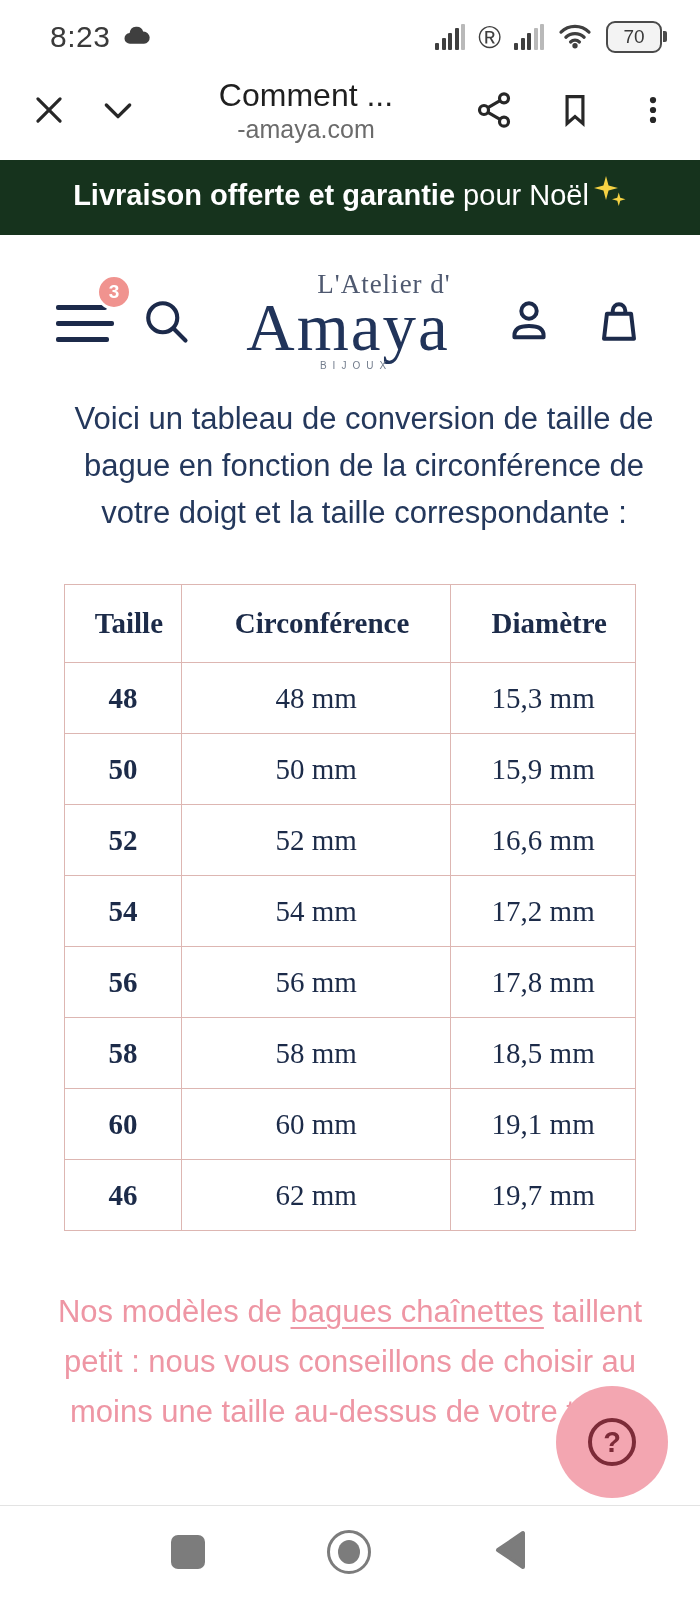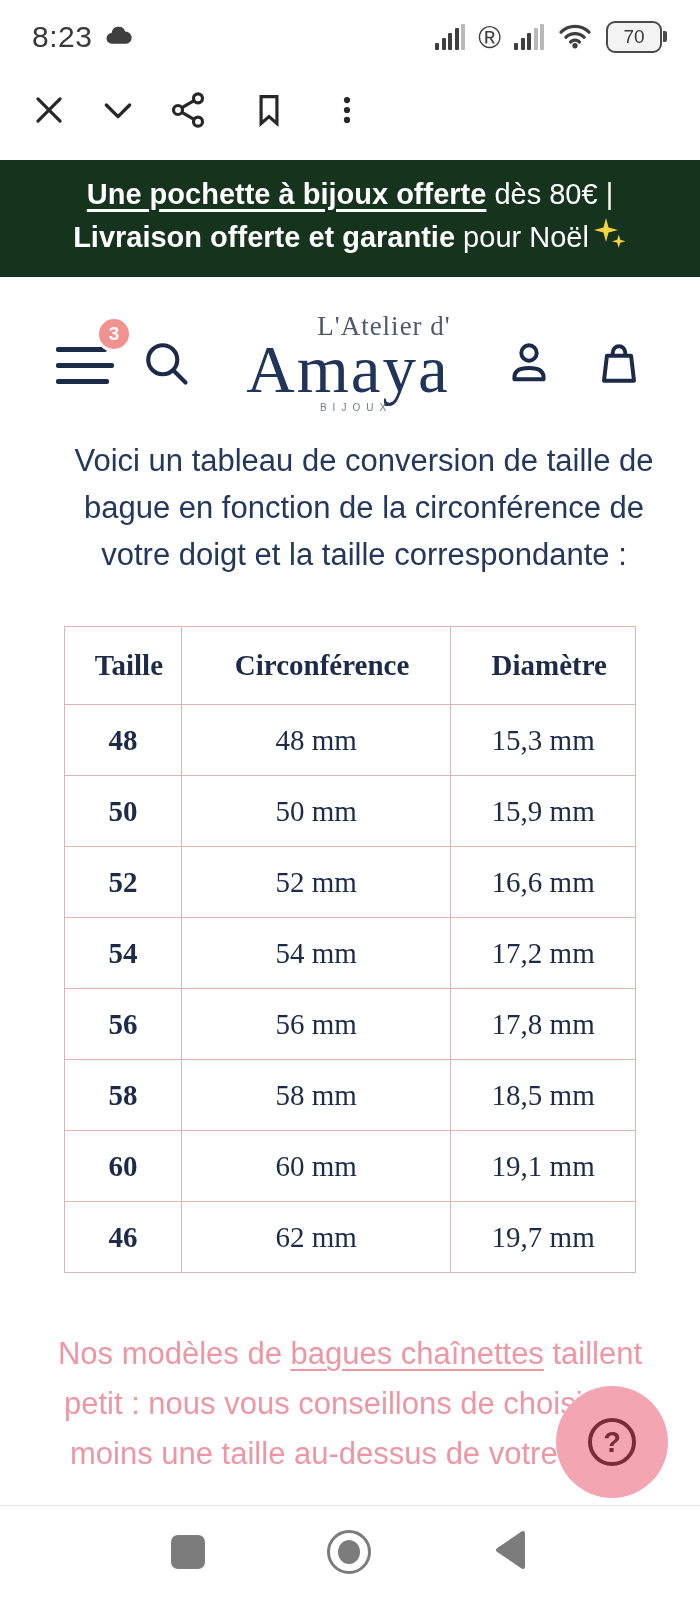--- a/index.html
+++ b/index.html
@@ -9,21 +9,21 @@
     background:#ffffff;
     font-family:"Liberation Sans", sans-serif;
     overflow:hidden;
     color:#22365b;
   }
 
   
   .status-bar {
     height:60px;
     display:flex; align-items:center;
-    padding:14px 38px 0 32px;
+    padding:14px 38px 0 50px;
   }
   .status-time { font-size:30px; font-weight:500; color:#3a3a3a; letter-spacing:.5px; }
   .status-left { display:flex; align-items:center; gap:12px; }
   .status-right { margin-left:auto; display:flex; align-items:center; gap:13px; }
   .sig { display:flex; align-items:flex-end; gap:2.5px; height:26px; }
   .sig i { display:block; width:4px; background:#3f3f3f; border-radius:1px; }
   .sig i.dim { background:#b9b9b9; }
   .roaming { font-size:31px; color:#3f3f3f; line-height:1; }
   .battery {
     position:relative;
@@ -221,20 +221,24 @@
           <line x1="5" y1="5" x2="19" y2="19"></line>
           <line x1="19" y1="5" x2="5" y2="19"></line>
         </g>
       </svg>
   </span>
   <span class="icon-btn">
     <svg width="40" height="40" viewBox="0 0 24 24">
         <polyline points="5,9 12,16 19,9" fill="none" stroke="#272727" stroke-width="2" stroke-linecap="round" stroke-linejoin="round"></polyline>
       </svg>
   </span>
+  <div class="page-title-block">
+    <div class="page-title">Comment ...</div>
+    <div class="page-url">-amaya.com</div>
+  </div>
   <div class="right-icons">
     <span class="icon-btn">
       <svg width="40" height="40" viewBox="0 0 24 24" fill="none" stroke="#272727" stroke-width="1.9">
         <circle cx="18" cy="5" r="2.7"></circle>
           <circle cx="6" cy="12" r="2.7"></circle>
           <circle cx="18" cy="19" r="2.7"></circle>
         <line x1="8.4" y1="10.6" x2="15.6" y2="6.4"></line>
           <line x1="8.4" y1="13.4" x2="15.6" y2="17.6"></line>
       </svg>
     </span>
@@ -250,23 +254,20 @@
             <circle cx="12" cy="12" r="2.2"></circle>
             <circle cx="12" cy="19" r="2.2"></circle>
           </g>
         </svg>
     </span>
   </div>
 </div>
 
 <div class="promo-banner">
   <div>
-    <b class="u">Une pochette à bijoux offerte</b><span> dès 80€ |</span>
-  </div>
-  <div>
     <b>Livraison offerte et garantie</b><span> pour Noël</span><span class="sparkles">
       <svg width="36" height="36" viewBox="0 0 24 24" fill="#f5d243">
         <path d="M10 2l1.7 6.3L18 10l-6.3 1.7L10 18l-1.7-6.3L2 10l6.3-1.7z"></path>
         <path d="M18.5 13l1 3.5L23 17.5l-3.5 1-1 3.5-1-3.5-3.5-1 3.5-1z"></path>
       </svg>
     </span>
   </div>
 </div>
 
 <div class="site-header">

